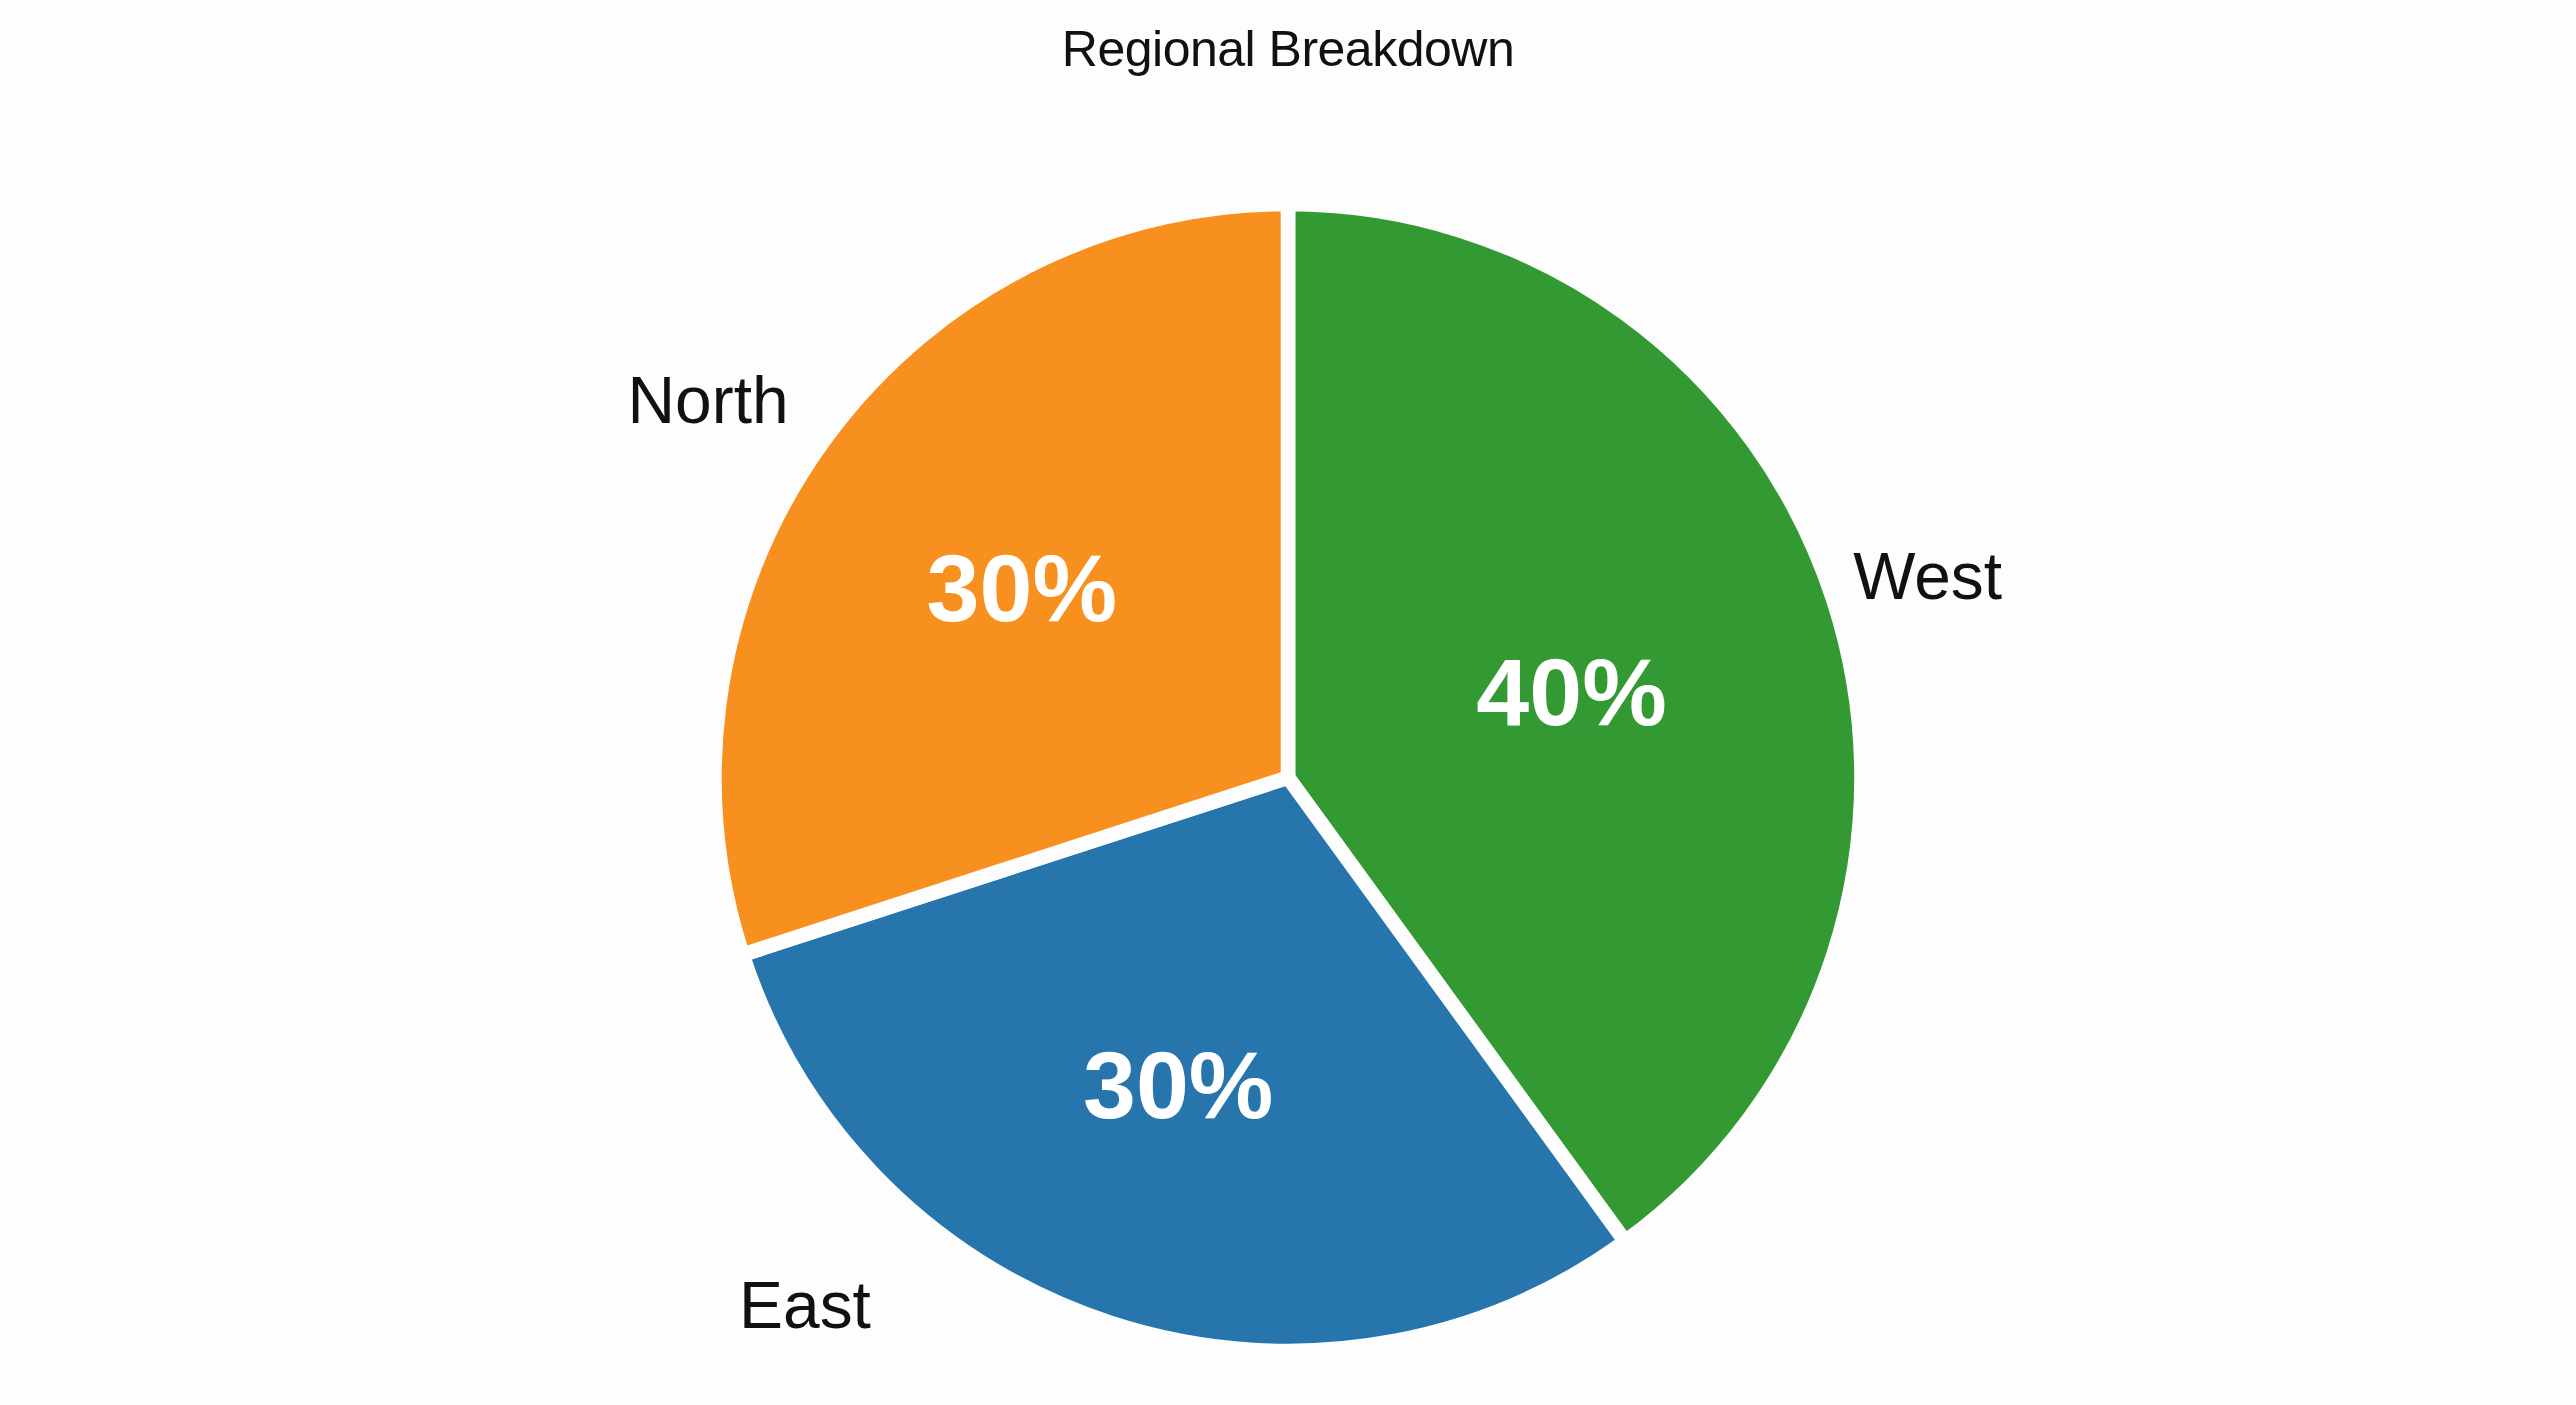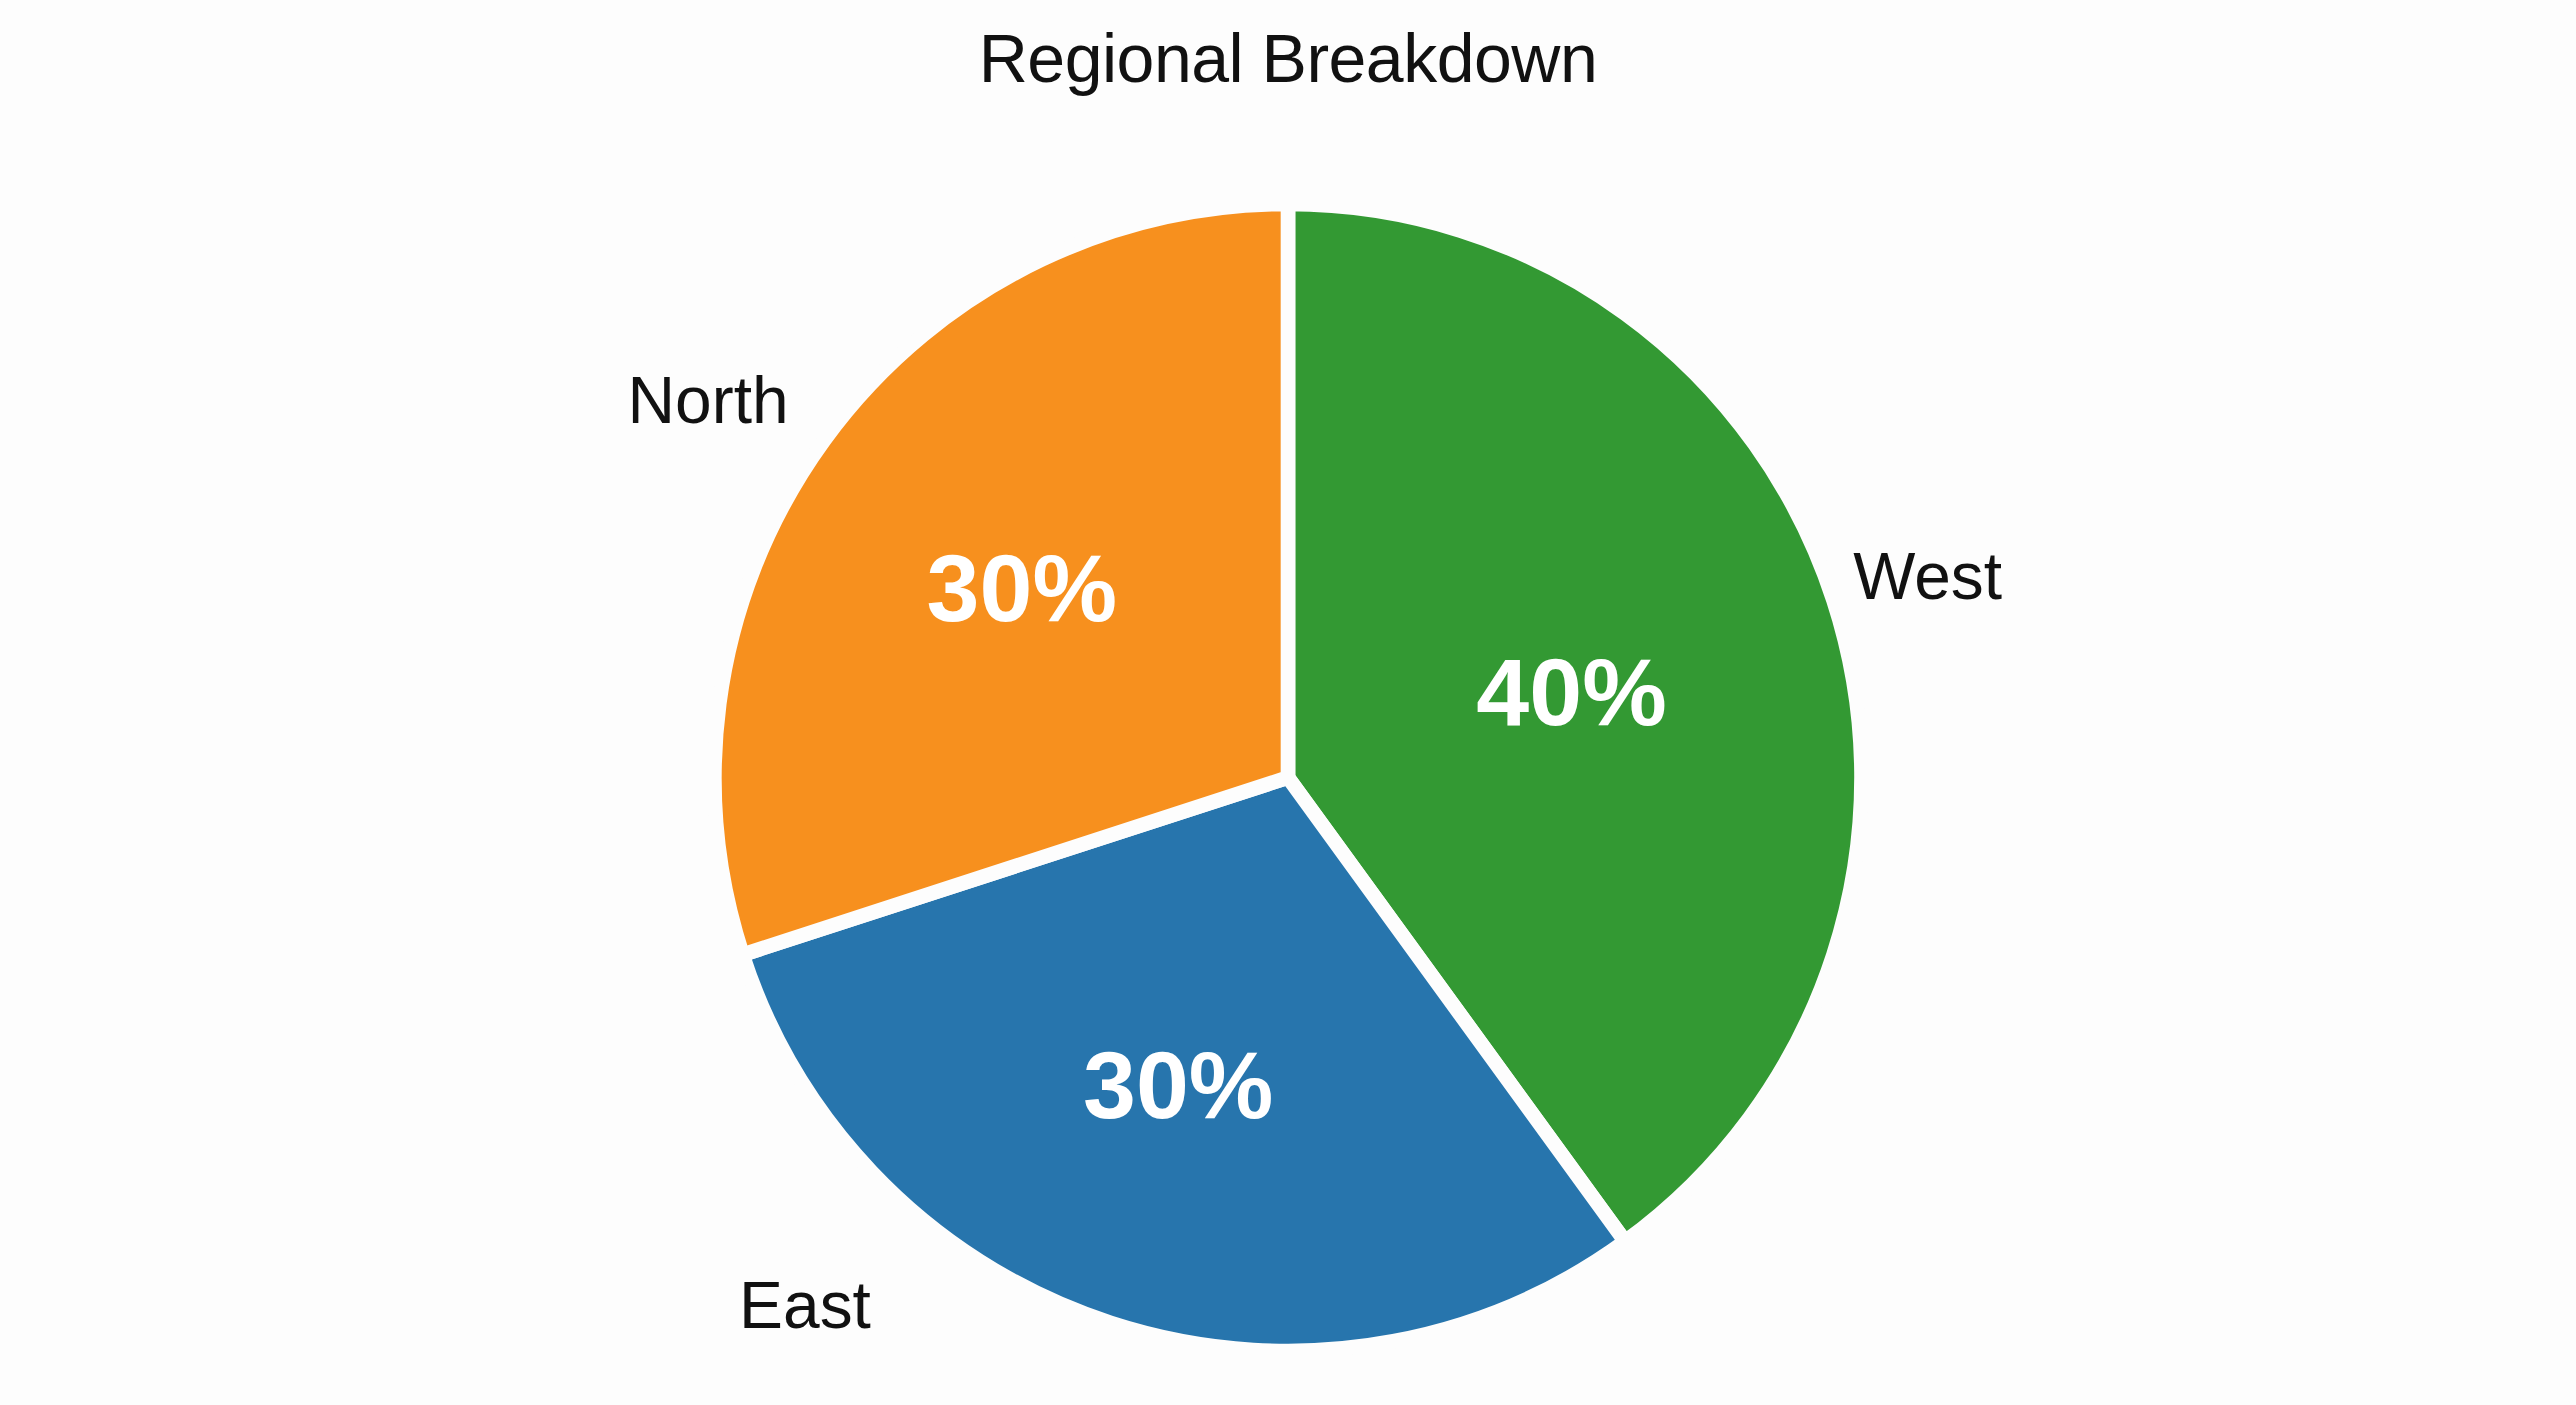--- a/index.html
+++ b/index.html
@@ -21,21 +21,21 @@
     width: 2576px;
     height: 1405px;
   }
 
   #chart-title {
     position: absolute;
     left: 0;
     top: 24px;
     width: 2576px;
     text-align: center;
-    font-size: 68px;
+    font-size: 50px;
     font-weight: 400;
     color: #111111;
     letter-spacing: -0.5px;
     line-height: 1.0;
     white-space: nowrap;
   }
 
   #pie-svg {
     position: absolute;
     left: 0;

